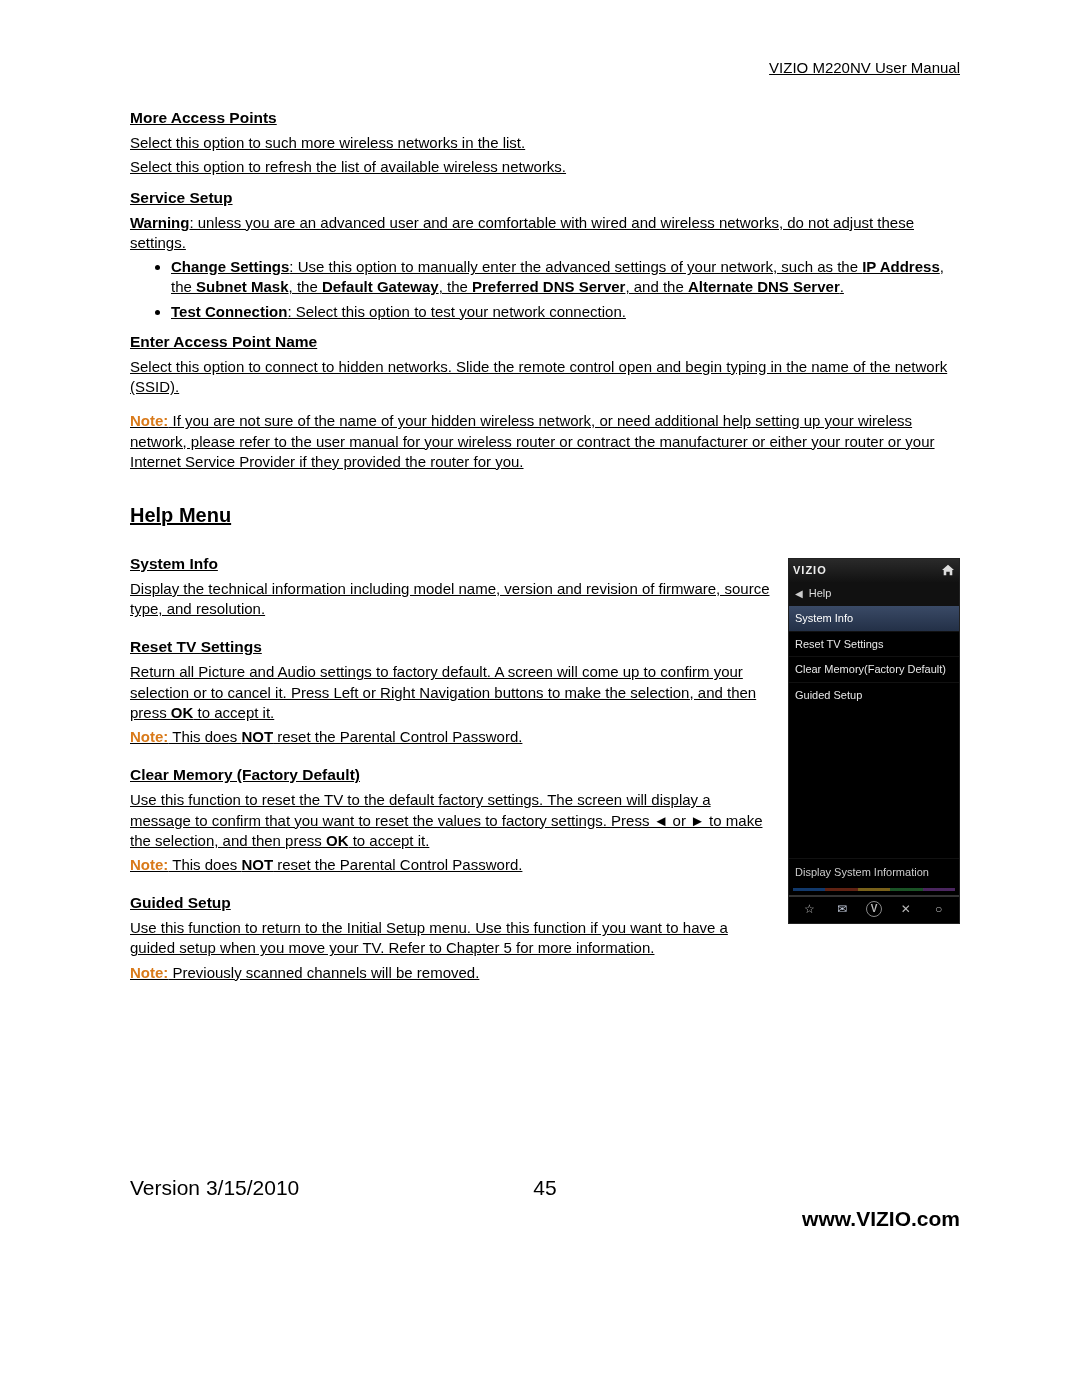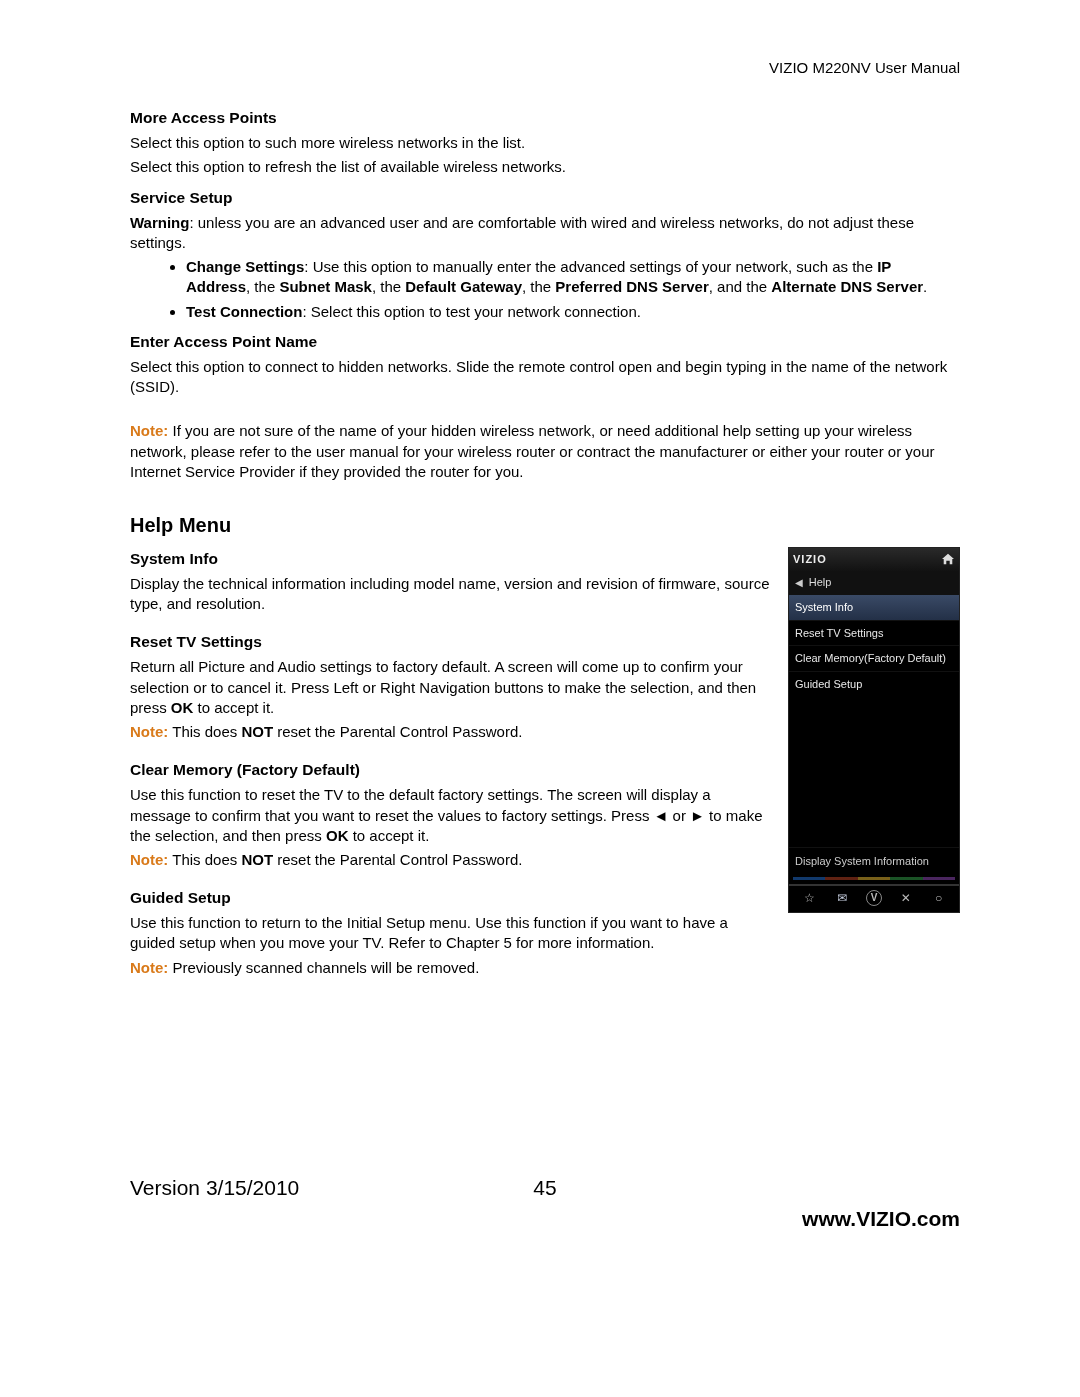--- a/index.html
+++ b/index.html
@@ -10,40 +10,41 @@
     color: #000;
     font-size: 15px;
     line-height: 1.35;
   }
   .page {
     width: 1080px;
     height: 1288px;
     position: relative;
     box-sizing: border-box;
     padding: 58px 120px 60px 130px;
+    text-decoration: underline;
   }
   .header-right {
     text-align: right;
     font-size: 15px;
     margin-bottom: 30px;
   }
   .content { width: 100%; }
   h3 {
     margin: 10px 0 4px 0;
     font-size: 15.5px;
     font-weight: bold;
   }
   h2 {
-    margin: 30px 0 4px 0;
+    margin: 30px 0 25px 0;
     font-size: 20px;
     font-weight: bold;
   }
   p { margin: 2px 0 4px 0; }
   ul { margin: 4px 0 6px 40px; padding: 0; }
-  li { margin: 4px 16px; }
+  li { margin: 4px 1px; }
   .bold { font-weight: bold; }
   .note { color: #d97a1a; font-weight: bold; }
   .section-clear { clear: both; }
   .float-right {
     float: right;
     width: 170px;
     margin: 4px 0 8px 18px;
     background: #000;
     border: 1px solid #222;
     font-size: 11px;
@@ -144,21 +145,21 @@
         <span class="bold">Change Settings</span><span>: Use this option to manually enter the advanced settings of your network, such as the </span><span class="bold">IP Address</span><span>, the </span><span class="bold">Subnet Mask</span><span>, the </span><span class="bold">Default Gateway</span><span>, the </span><span class="bold">Preferred DNS Server</span><span>, and the </span><span class="bold">Alternate DNS Server</span><span>.</span>
       </li>
       <li>
         <span class="bold">Test Connection</span><span>: Select this option to test your network connection.</span>
       </li>
     </ul>
 
     <h3>Enter Access Point Name</h3>
     <p>Select this option to connect to hidden networks. Slide the remote control open and begin typing in the name of the network (SSID).</p>
 
-    <p style="margin-top:24px">
+    <p style="margin-top:14px">
       <span class="note">Note:</span><span> If you are not sure of the name of your hidden wireless network, or need additional help setting up your wireless network, please refer to the user manual for your wireless router or contract the manufacturer or either your router or your Internet Service Provider if they provided the router for you.</span>
     </p>
 
     <h2>Help Menu</h2>
 
     <div class="float-right">
       <div class="osd-top">
         <span>VIZIO</span>
         <span class="osd-home">
           <svg viewBox="0 0 16 14" width="14" height="12">

